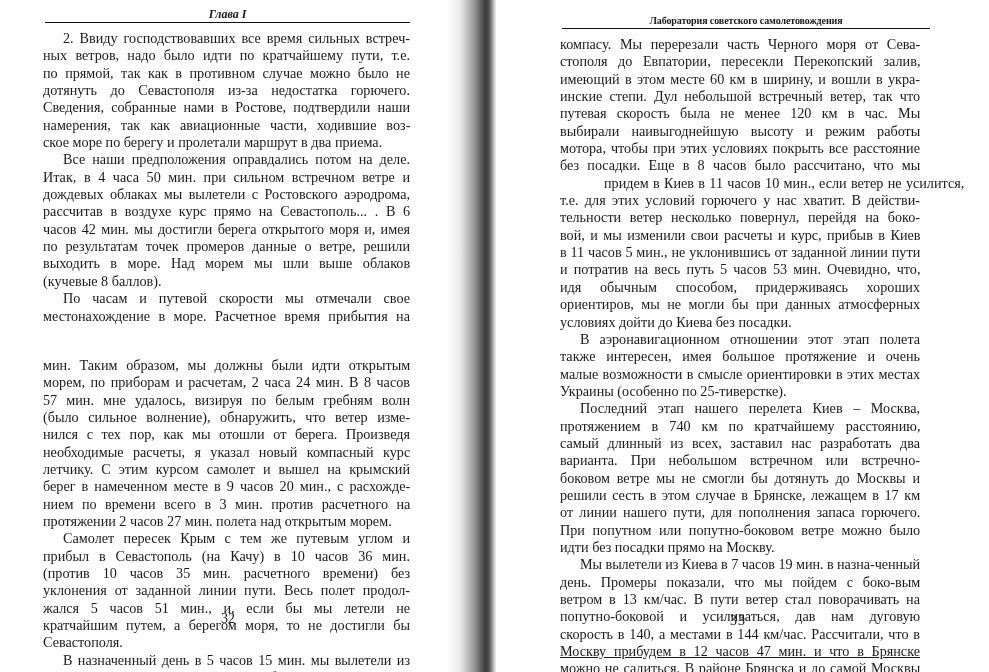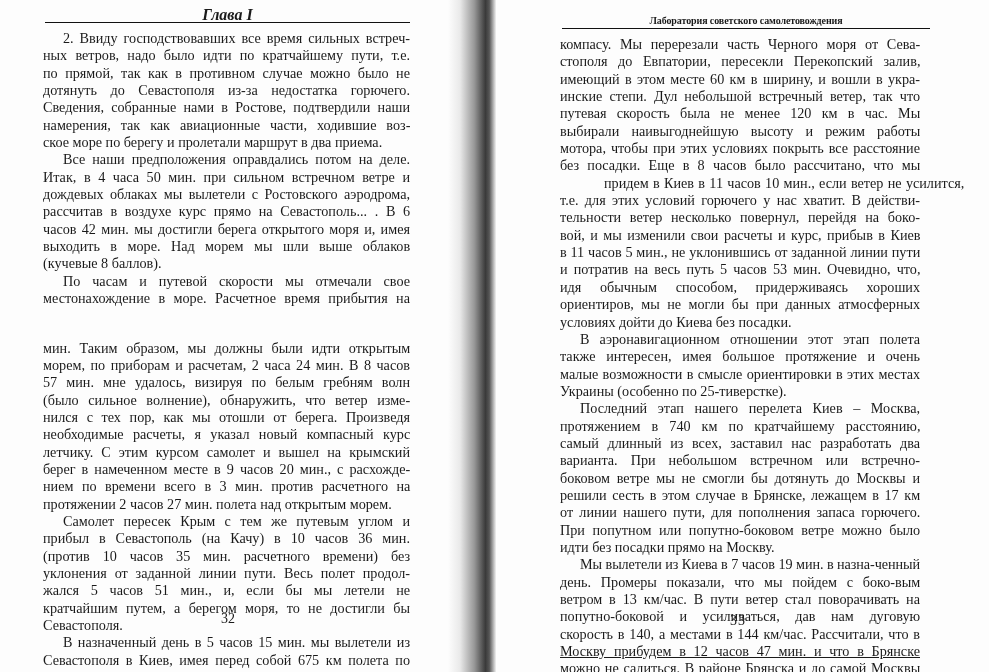--- a/index.html
+++ b/index.html
@@ -33,21 +33,21 @@
   .page {
     position: absolute; top: 0; height: 672px;
   }
   .page.left { left: 0; width: 470px; }
   .page.right { left: 500px; width: 489px; }
 
   .running-head {
     position: absolute;
     font-family: "Liberation Serif", "DejaVu Serif", serif;
     font-weight: bold;
-    font-size: 16px;
+    font-size: 12px;
     text-align: center;
     border-bottom: 1.6px solid #111;
     line-height: 13px;
     padding-bottom: 1px;
   }
   .page.left .running-head {
     left: 45px; top: 8px; width: 365px;
     font-style: italic;
   }
   .page.right .running-head {
@@ -99,20 +99,21 @@
         <span class="line" style="display: block; width: auto; word-spacing: 3.88889px;">по прямой, так как в противном случае можно было не</span>
         <span class="line" style="display: block; width: auto; word-spacing: 9.8px;">дотянуть до Севастополя из-за недостатка горючего.</span>
         <span class="line" style="display: block; width: auto; word-spacing: 3.66667px;">Сведения, собранные нами в Ростове, подтвердили наши</span>
         <span class="line" style="display: block; width: auto; word-spacing: 6.33333px;">намерения, так как авиационные части, ходившие воз-</span>
         <span class="line last" style="display: block;">ское море по берегу и пролетали маршрут в два приема.</span>
         <span class="line indent" style="display: block; width: auto; word-spacing: 3.5px;">Все наши предположения оправдались потом на деле.</span>
         <span class="line" style="display: block; width: auto; word-spacing: 4px;">Итак, в 4 часа 50 мин. при сильном встречном ветре и</span>
         <span class="line" style="display: block; width: auto; word-spacing: 2.83333px;">дождевых облаках мы вылетели с Ростовского аэродрома,</span>
         <span class="line" style="display: block; width: auto; word-spacing: 4.11111px;">рассчитав в воздухе курс прямо на Севастополь... . В 6</span>
         <span class="line" style="display: block; width: auto; word-spacing: 1.66667px;">часов 42 мин. мы достигли берега открытого моря и, имея</span>
+        <span class="line" style="display: block; width: auto; word-spacing: 4.28571px;">по результатам точек промеров данные о ветре, решили</span>
         <span class="line" style="display: block; width: auto; word-spacing: 6.875px;">выходить в море. Над морем мы шли выше облаков</span>
         <span class="line last" style="display: block;">(кучевые 8 баллов).</span>
         <span class="line indent" style="display: block; width: auto; word-spacing: 8.28571px;">По часам и путевой скорости мы отмечали свое</span>
         <span class="line" style="display: block; width: auto; word-spacing: 4.83333px;">местонахождение в море. Расчетное время прибытия на</span>
         <span class="line" style="display: block; width: auto; word-spacing: 5.14286px; margin-top: 32px;">мин. Таким образом, мы должны были идти открытым</span>
         <span class="line" style="display: block; width: auto; word-spacing: 1.90909px;">морем, по приборам и расчетам, 2 часа 24 мин. В 8 часов</span>
         <span class="line" style="display: block; width: auto; word-spacing: 5.5px;">57 мин. мне удалось, визируя по белым гребням волн</span>
         <span class="line" style="display: block; width: auto; word-spacing: 6px;">(было сильное волнение), обнаружить, что ветер изме-</span>
         <span class="line" style="display: block; width: auto; word-spacing: 5px;">нился с тех пор, как мы отошли от берега. Произведя</span>
         <span class="line" style="display: block; width: auto; word-spacing: 5.83333px;">необходимые расчеты, я указал новый компасный курс</span>

